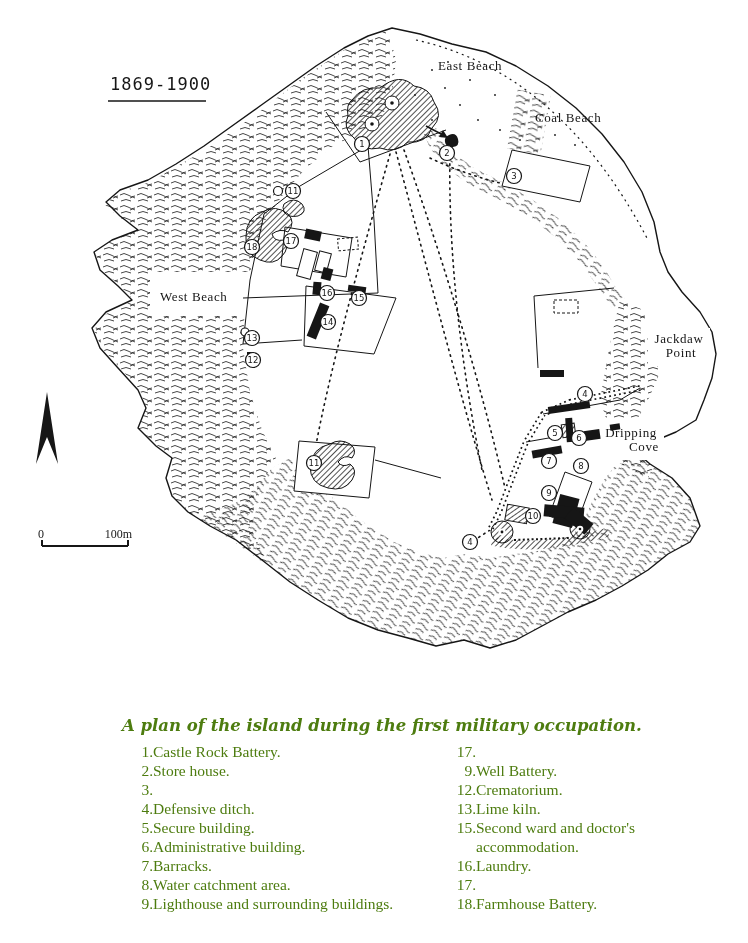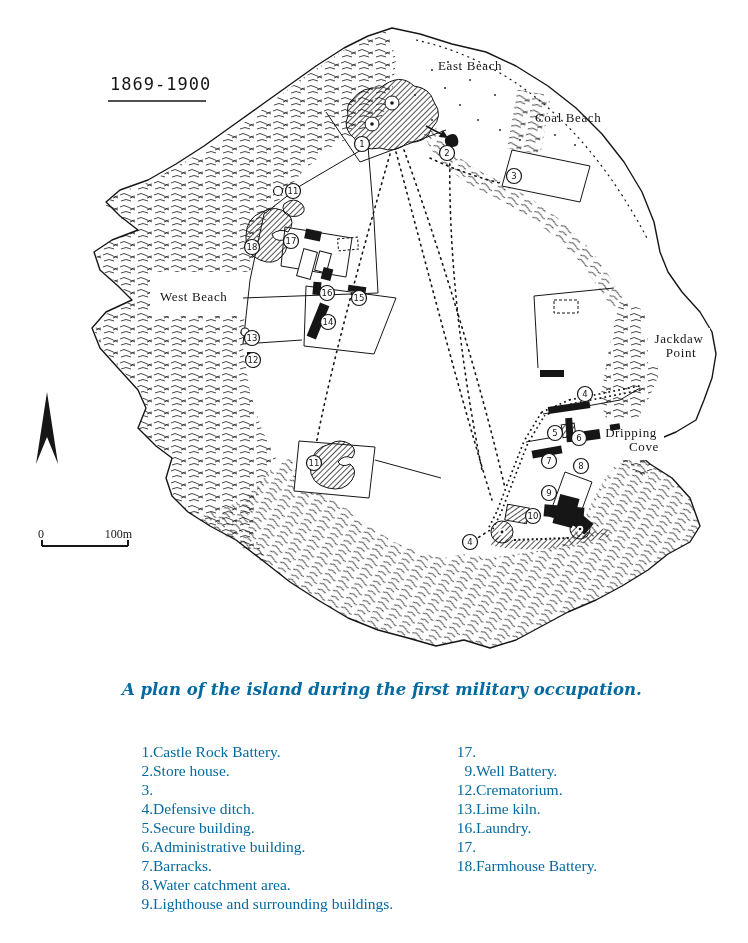--- a/index.html
+++ b/index.html
@@ -1,34 +1,34 @@
 <!DOCTYPE html>
 <html><head>
 <meta charset="utf-8">
 <style>
   html,body{margin:0;padding:0;background:#fff;}
   #page{position:relative;width:748px;height:943px;background:#fff;overflow:hidden;
-        font-family:"Liberation Serif",serif;color:#0369a1;}
+        font-family:"Liberation Serif",serif;color:#4d7c0f;}
   svg{display:block;}
   .coast{fill:none;stroke:#161616;stroke-width:1.4;stroke-linejoin:round;}
   .thin{fill:none;stroke:#161616;stroke-width:1;}
   .thinf{fill:#fff;stroke:#161616;stroke-width:1;}
   .blk{fill:#161616;stroke:none;}
   .hatch{fill:url(#ht);stroke:#161616;stroke-width:1;}
   .rock{fill:url(#rk);stroke:none;}
   .dots{fill:none;stroke:#161616;stroke-width:1.6;stroke-dasharray:1.5 4.5;stroke-linecap:round;}
   .ditch1{fill:none;stroke:#161616;stroke-width:6;stroke-dasharray:1.8 3.2;}
   .ditch2{fill:none;stroke:#fff;stroke-width:2.6;}
   .dashl{fill:none;stroke:#161616;stroke-width:1.2;stroke-dasharray:2 4;}
   .map-label{font:13px "Liberation Serif",serif;letter-spacing:.6px;fill:#161616;}
   .title-text{font:17px "DejaVu Sans Mono",monospace;letter-spacing:1px;fill:#161616;}
   .scale-text{font:12px "Liberation Serif",serif;fill:#161616;}
   .mk{fill:#fff;stroke:#161616;stroke-width:1.2;}
   .mkt{font:8.5px "DejaVu Sans",sans-serif;fill:#161616;text-anchor:middle;}
-  #caption{position:absolute;left:122px;top:680px;font:italic 600 16.5px "DejaVu Serif",serif;}
+  #caption{position:absolute;left:122px;top:716px;font:italic 600 16.5px "DejaVu Serif",serif;}
   .legend-col{position:absolute;top:742px;font-size:15.5px;line-height:19px;}
   #legend-left{left:125px;width:310px;}
   #legend-right{left:448px;width:240px;}
   .lrow{display:flex;align-items:flex-start;}
   .lnum{width:28px;text-align:right;flex:0 0 28px;}
   .ltxt{}
   #legend-left .ltxt{width:252px;}
   #legend-right .ltxt{width:192px;}
 </style>
 </head>
@@ -300,20 +300,24 @@
       </div>
       <div class="lrow">
         <span class="lnum">12.</span>
         <span class="ltxt">Crematorium.</span>
       </div>
       <div class="lrow">
         <span class="lnum">13.</span>
         <span class="ltxt">Lime kiln.</span>
       </div>
       <div class="lrow">
+        <span class="lnum">15.</span>
+        <span class="ltxt">Second ward and doctor's accommodation.</span>
+      </div>
+      <div class="lrow">
         <span class="lnum">16.</span>
         <span class="ltxt">Laundry.</span>
       </div>
       <div class="lrow">
         <span class="lnum">17.</span>
       </div>
       <div class="lrow">
         <span class="lnum">18.</span>
         <span class="ltxt">Farmhouse Battery.</span>
       </div>

